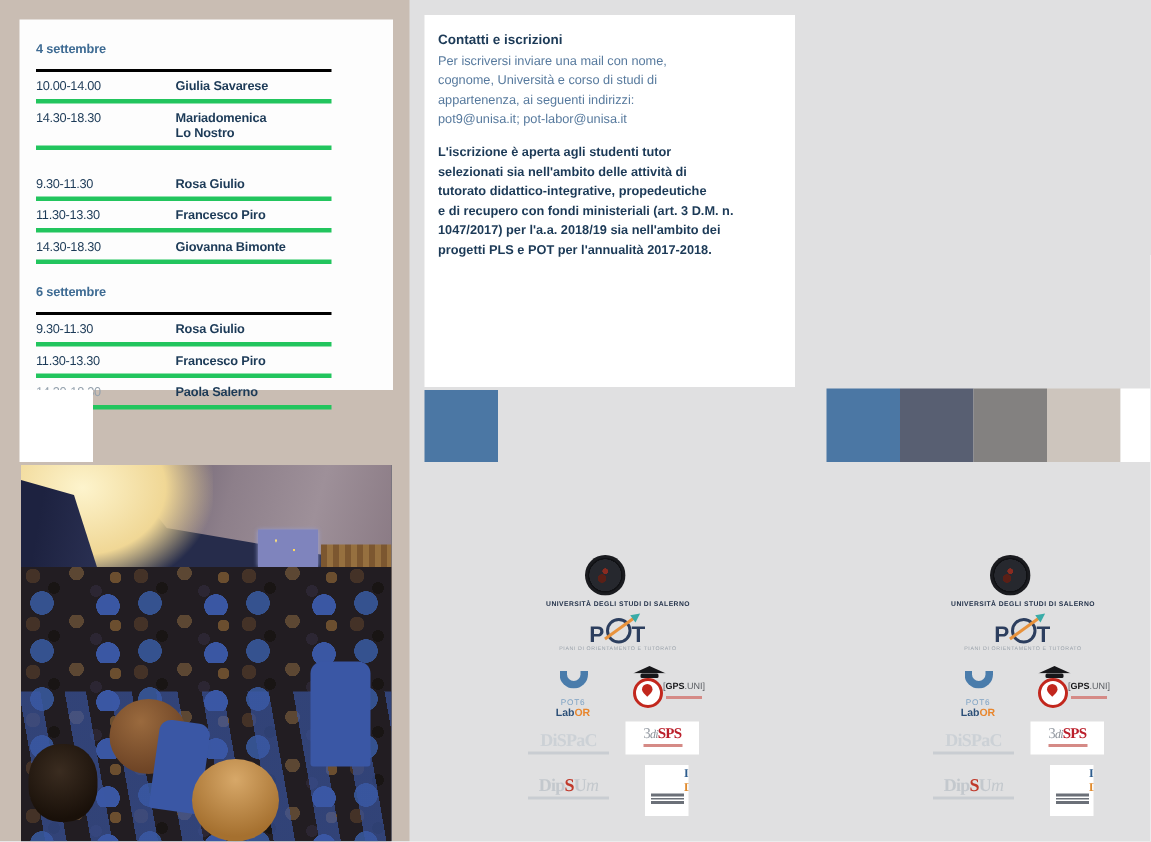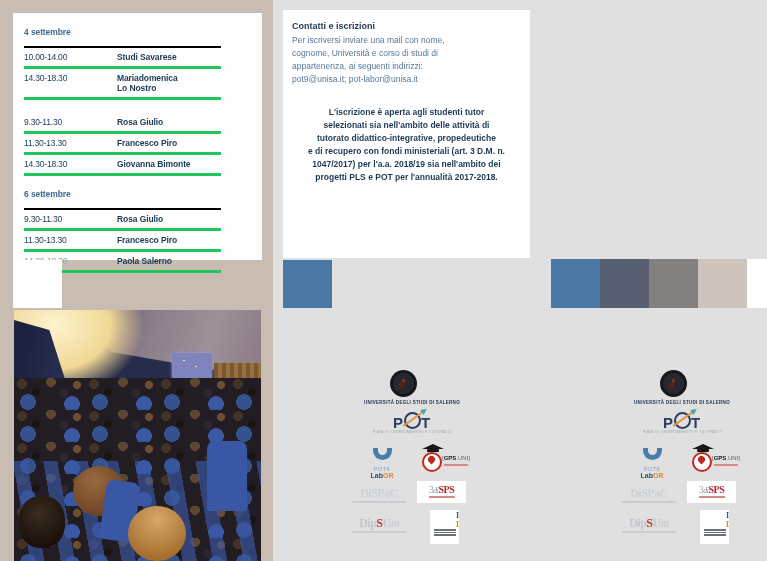--- a/index.html
+++ b/index.html
@@ -52,21 +52,21 @@
     background:radial-gradient(circle at 45% 35%,#3a2c20,#191009 75%);}
   .ph-chair{position:absolute;background:#3a57a5;border-radius:8px 8px 2px 2px;}
 
   
   .contacts-panel{position:absolute;left:283px;top:10px;width:247px;height:248px;background:#ffffff;box-sizing:border-box;padding:11px 9px 0 9px;}
   .c-heading{font-size:9px;font-weight:bold;color:#1c3a57;margin-bottom:3px;}
   .c-body{font-size:8.5px;line-height:13px;color:#56799d;white-space:pre-line;}
   .c-oggetto .lbl{font-size:8.5px;color:#56799d;}
   .c-oggetto .bold{font-size:8.5px;font-weight:bold;color:#1c3a57;}
   .c-oggetto{line-height:13px;white-space:pre-line;}
-  .c-para{margin-top:20px;font-size:8.5px;line-height:13px;font-weight:bold;color:#1c3a57;white-space:pre-line;text-align:center;}
+  .c-para{margin-top:9px;font-size:8.5px;line-height:13px;font-weight:bold;color:#1c3a57;white-space:pre-line;}
   .mid-blue-square{position:absolute;left:283px;top:260px;width:49px;height:48px;background:#4b77a4;}
 
   
   .cover-panel{position:absolute;left:551px;top:10px;width:216px;height:248px;background:#3a465c;box-sizing:border-box;padding:12px 0 0 12px;color:#fff;}
   .cov-date,.cov-univ{font-size:8.5px;line-height:12px;color:#dde2e9;}
   .cov-title{margin-top:26px;font-size:18px;line-height:24px;font-weight:bold;letter-spacing:-0.5px;color:#ffffff;white-space:pre-line;}
   .cov-subtitle{font-size:18px;line-height:25px;font-weight:normal;letter-spacing:-0.5px;color:#e9edf2;white-space:pre-line;}
   .sq{position:absolute;top:259px;width:49px;height:49px;}
   .sq-b{left:551px;background:#4b77a4;}
   .sq-s{left:600px;background:#585f72;}
@@ -129,21 +129,21 @@
 
   <div class="tan-panel"></div>
 
   <div class="schedule-panel">
     <div class="sched-inner">
 
       <div>
         <div class="sched-title">4 settembre</div>
         <div class="sched-row">
           <div class="sched-time">10.00-14.00</div>
-          <div class="sched-name">Studi Savarese</div>
+          <div class="sched-name">Giulia Savarese</div>
         </div>
         <div class="sched-row">
           <div class="sched-time">14.30-18.30</div>
           <div class="sched-name">Mariadomenica
 Lo Nostro</div>
         </div>
       </div>
 
       <div class="sched-gap"></div>
 

